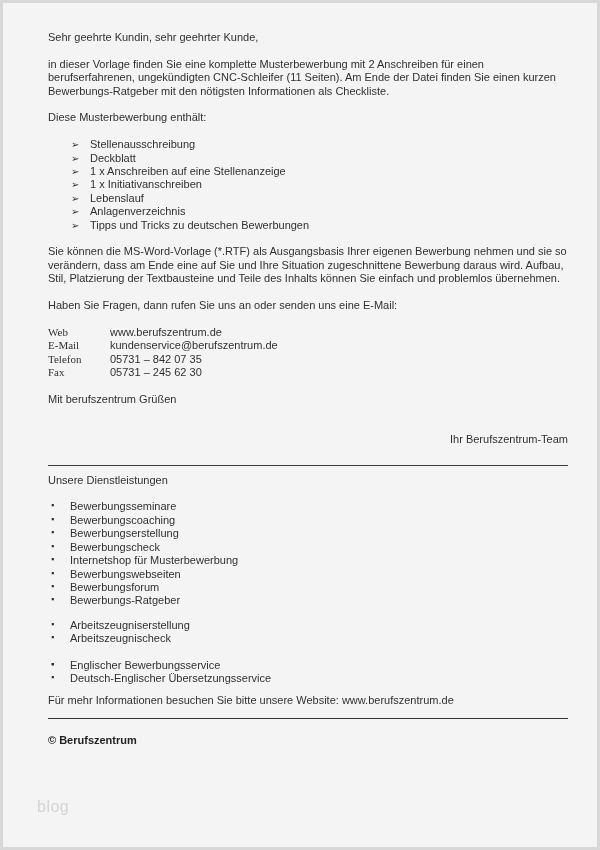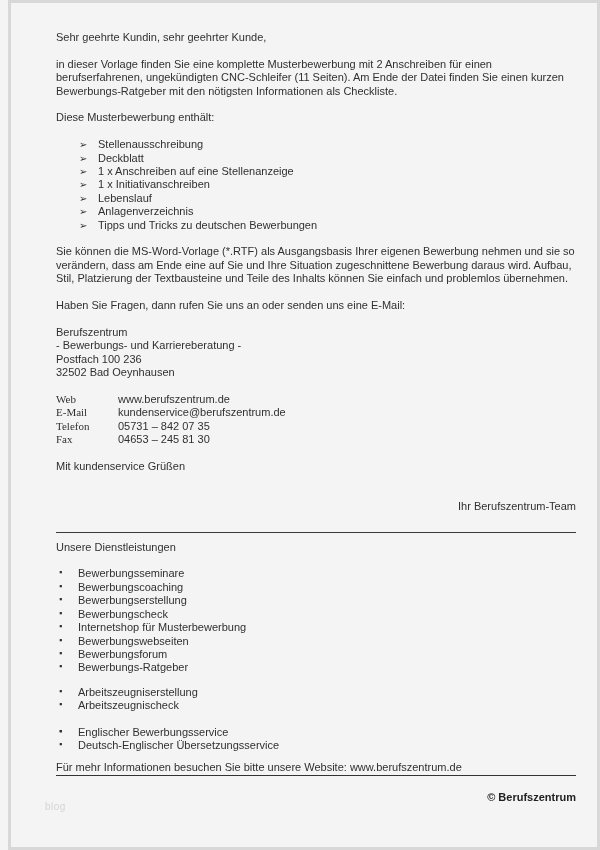--- a/index.html
+++ b/index.html
@@ -9,21 +9,20 @@
     background: #f4f4f4;
     font-family: "Liberation Sans", "DejaVu Sans", sans-serif;
     color: #303030;
     overflow: hidden;
   }
   .page {
     position: absolute; inset: 0;
     border: 3px solid #d8d8d8;
     background: #f4f4f4;
     box-sizing: border-box;
-    margin-left: 8px;
   }
   .content {
     position: absolute;
     left: 45px; top: 0;
     width: 520px;
     padding-top: 28px;
     font-size: 11px;
     line-height: 13.4px;
   }
   .content p { margin: 13.4px 0 0 0; }
@@ -53,34 +52,34 @@
     height: 0;
     border-top: 1px solid #3a3a3a;
     margin-top: 18px;
     width: 520px;
   }
   .services-heading { margin-top: 8px !important; }
 
   .footer-line {
     margin-top: 8px !important;
     border-bottom: 1px solid #333;
-    padding-bottom: 1px;
+    padding-bottom: 11px;
     width: 520px;
     box-sizing: border-box;
   }
   .copyright {
     margin-top: 15px !important;
-    text-align: right;
+    text-align: left;
     font-weight: bold;
     color: #222;
   }
   .watermark {
     position: absolute;
     left: 34px; top: 798px;
-    font-size: 10px;
+    font-size: 16px;
     line-height: 12px;
     color: #d4d4d4;
     letter-spacing: 0.5px;
   }
 </style>
 </head>
 <body>
 
 <div class="page">
   <div class="content">
@@ -98,35 +97,29 @@
       <li><span class="ab">➢</span><span>1 x Initiativanschreiben</span></li>
       <li><span class="ab">➢</span><span>Lebenslauf</span></li>
       <li><span class="ab">➢</span><span>Anlagenverzeichnis</span></li>
       <li><span class="ab">➢</span><span>Tipps und Tricks zu deutschen Bewerbungen</span></li>
     </ul>
 
     <p>Sie können die MS-Word-Vorlage (*.RTF) als Ausgangsbasis Ihrer eigenen Bewerbung nehmen und sie so verändern, dass am Ende eine auf Sie und Ihre Situation zugeschnittene Bewerbung daraus wird. Aufbau, Stil, Platzierung der Textbausteine und Teile des Inhalts können Sie einfach und problemlos übernehmen.</p>
 
     <p>Haben Sie Fragen, dann rufen Sie uns an oder senden uns eine E-Mail:</p>
 
-    <div>
-      <p class="bold">Berufszentrum</p>
-      <div>- Bewerbungs- und Karriereberatung -</div>
-      <div>Postfach 100 236</div>
-      <div>32502 Bad Oeynhausen</div>
-    </div>
 
     <div style="margin-top:13.4px">
       <div class="contact-row"><span class="contact-label">Web</span><span>www.berufszentrum.de</span></div>
       <div class="contact-row"><span class="contact-label">E-Mail</span><span>kundenservice@berufszentrum.de</span></div>
       <div class="contact-row"><span class="contact-label">Telefon</span><span>05731 – 842 07 35</span></div>
-      <div class="contact-row"><span class="contact-label">Fax</span><span>04653 – 245 81 30</span></div>
+      <div class="contact-row"><span class="contact-label">Fax</span><span>05731 – 245 62 30</span></div>
     </div>
 
-    <p>Mit kundenservice Grüßen</p>
+    <p>Mit berufszentrum Grüßen</p>
 
     <p class="team-line">Ihr Berufszentrum-Team</p>
 
     <div class="rule"></div>
 
     <p class="services-heading">Unsere Dienstleistungen</p>
 
     <ul class="square-list">
       <li><span class="sb">▪</span><span>Bewerbungsseminare</span></li>
       <li><span class="sb">▪</span><span>Bewerbungscoaching</span></li>

